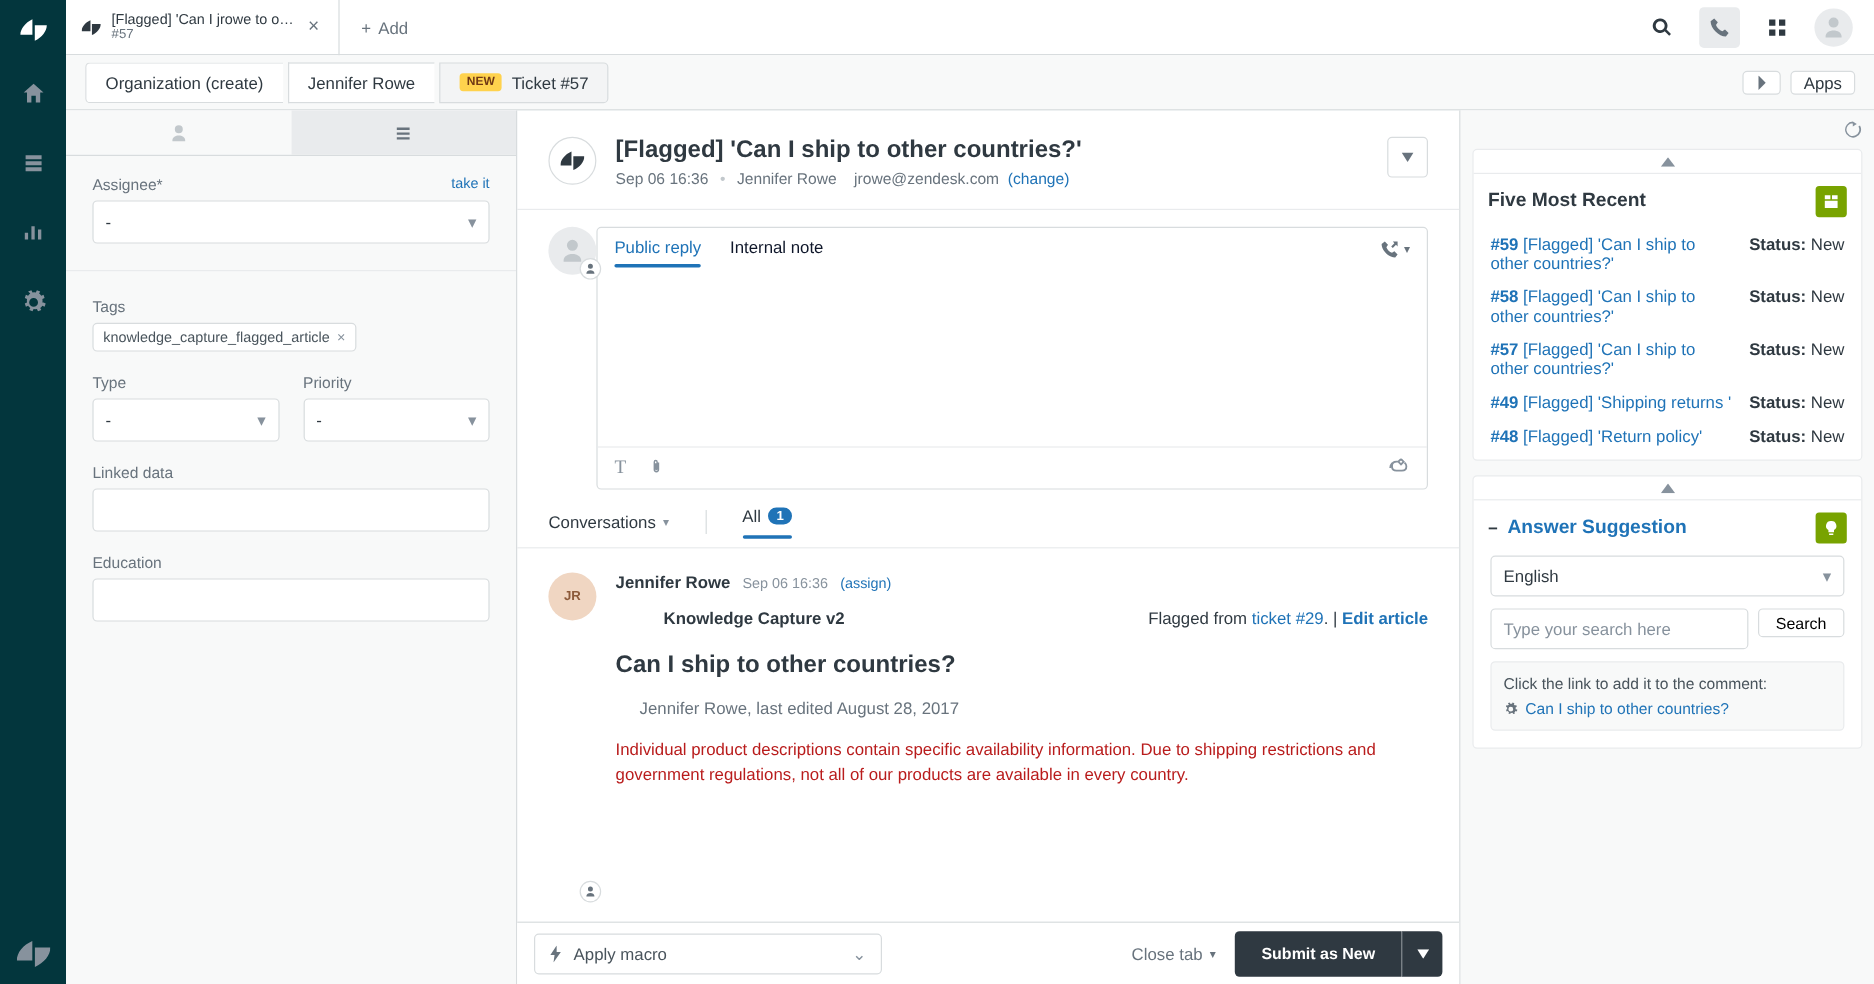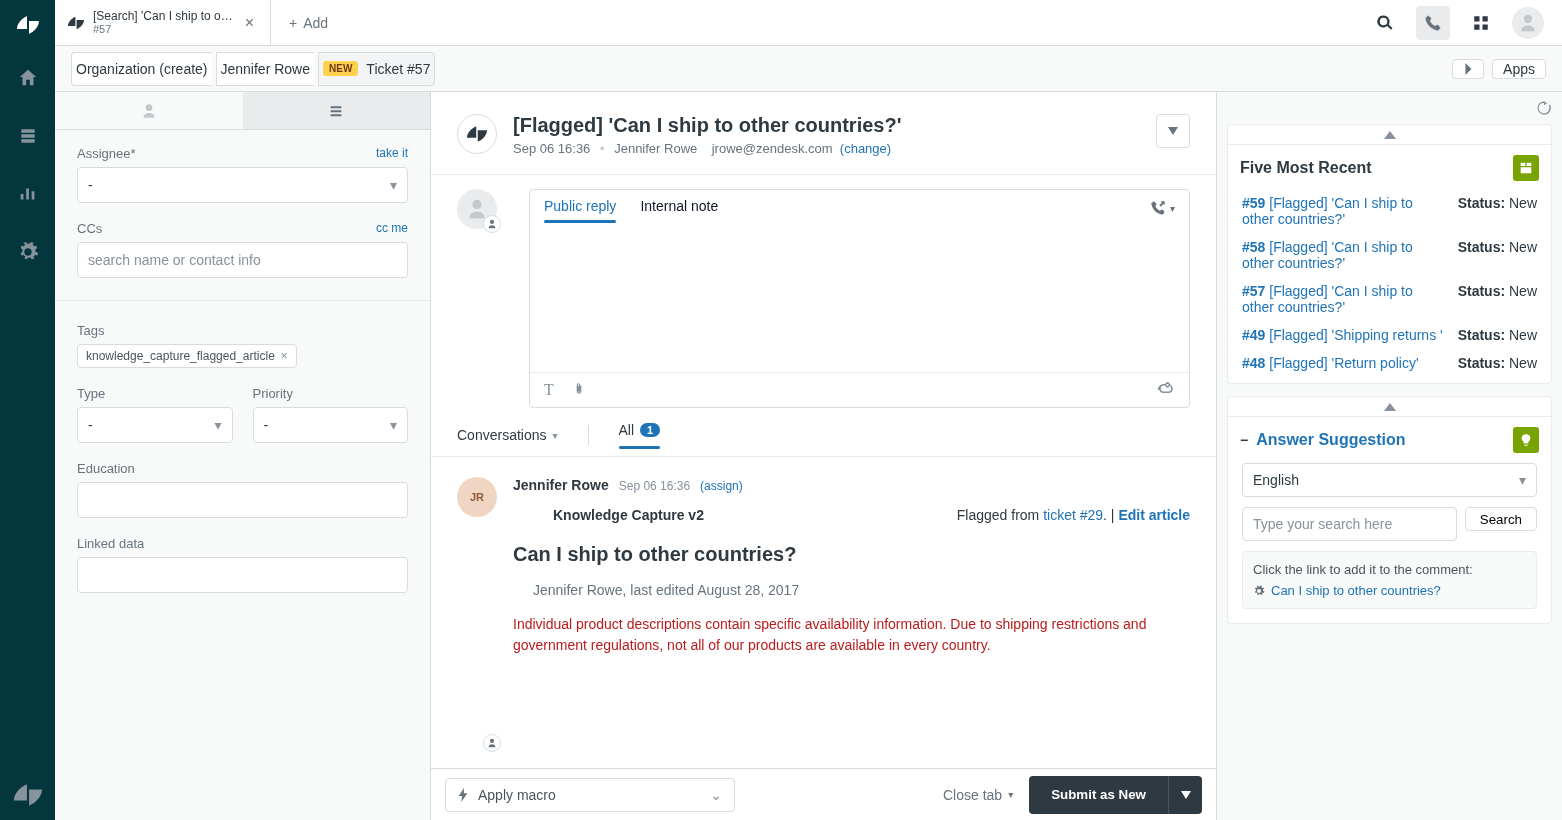--- a/index.html
+++ b/index.html
@@ -26,21 +26,21 @@
 .tab .tab-sub { font-size: 11px; color: #68737d; }
 .tab .tab-close { color: #68737d; cursor: pointer; font-size: 16px; padding: 2px 4px; }
 .add-tab { display: flex; align-items: center; gap: 6px; padding: 0 18px; color: #68737d; cursor: pointer; }
 .top-right { margin-left: auto; display: flex; align-items: center; gap: 14px; padding-right: 18px; }
 .top-icon-btn { width: 34px; height: 34px; display: flex; align-items: center; justify-content: center; border-radius: 4px; cursor: pointer; color: #68737d; }
 .top-icon-btn.grey { background: #e9ebed; }
 .avatar-blank { width: 32px; height: 32px; border-radius: 50%; background: #e9ebed; display:flex;align-items:center;justify-content:center; }
 
 
 .context-row { height: 46px; background: #f8f9f9; border-bottom: 1px solid #d8dcde; display: flex; align-items: center; padding: 0 16px; gap: 4px; }
-.ctx-pill { height: 34px; display: flex; align-items: center; padding: 0 4px; border: 1px solid #d8dcde; background: #fff; color: #2f3941; cursor: pointer; }
+.ctx-pill { height: 34px; display: flex; align-items: center; padding: 0 16px; border: 1px solid #d8dcde; background: #fff; color: #2f3941; cursor: pointer; }
 .ctx-pill.first { border-top-left-radius: 4px; border-bottom-left-radius: 4px; border-right: none; }
 .ctx-pill.mid { border-right: none; }
 .ctx-pill.last { border-top-right-radius: 4px; border-bottom-right-radius: 4px; background: #f3f4f5; gap: 8px; }
 .badge-new { background: #ffd24d; color: #703815; font-size: 10px; font-weight: 700; padding: 2px 6px; border-radius: 3px; }
 .ctx-right { margin-left: auto; display: flex; gap: 8px; }
 .sq-btn { height: 20px; border: 1px solid #d8dcde; background: #fff; border-radius: 4px; display: flex; align-items: center; justify-content: center; cursor: pointer; padding: 0 10px; color: #2f3941; }
 
 
 .workspace { flex: 1; display: flex; min-height: 0; }
 
@@ -64,21 +64,21 @@
 .center { flex: 1; display: flex; flex-direction: column; min-width: 0; border-right: 1px solid #d8dcde; position: relative; }
 .ticket-header { padding: 22px 26px 18px 26px; border-bottom: 1px solid #e9ebed; display: flex; gap: 16px; align-items: flex-start; }
 .ticket-avatar { width: 40px; height: 40px; border-radius: 50%; border: 1px solid #d8dcde; display: flex; align-items: center; justify-content: center; background: #fff; }
 .ticket-title h2 { font-size: 20px; font-weight: 700; color: #2f3941; }
 .ticket-meta { font-size: 13px; color: #68737d; margin-top: 4px; }
 .ticket-meta .link { color: #1f73b7; cursor: pointer; }
 .ticket-meta .dot { margin: 0 6px; color: #c2c8cc; }
 .header-actions { margin-left: auto; }
 .mini-btn { width: 34px; height: 34px; border: 1px solid #d8dcde; border-radius: 4px; display: flex; align-items: center; justify-content: center; cursor: pointer; }
 
-.editor-row { padding: 14px 26px 0 26px; display: flex; gap: 32px; align-items: flex-start; }
+.editor-row { padding: 14px 26px 0 26px; display: flex; gap: 0; align-items: flex-start; }
 .editor-avatar-wrap { position: relative; width: 40px; }
 .editor-avatar { width: 40px; height: 40px; border-radius: 50%; background: #e9ebed; display:flex;align-items:center;justify-content:center; }
 .mini-badge { position: absolute; right: -4px; bottom: -4px; width: 18px; height: 18px; border-radius: 50%; background: #fff; border: 1px solid #d8dcde; display: flex; align-items: center; justify-content: center; }
 .editor { flex: 1; border: 1px solid #d8dcde; border-radius: 4px; }
 .editor-tabs { display: flex; gap: 24px; padding: 8px 14px 0 14px; }
 .editor-tab { padding-bottom: 8px; cursor: pointer; color: #0f172a; position: relative; }
 .editor-tab.active { color: #1f73b7; }
 .editor-tab.active::after { content:""; position:absolute; left:0; right:0; bottom:-1px; height:3px; background:#1f73b7; border-radius:2px; }
 .editor-body { min-height: 150px; padding: 12px 14px; }
 .editor-toolbar { display:flex; align-items:center; justify-content:space-between; border-top:1px solid #e9ebed; padding:8px 14px; color:#87929d; }
@@ -186,21 +186,21 @@
   <div class="main">
 
     <div class="top-tabs">
       <div class="tab">
         <span class="tab-icon">
           <svg width="16" height="16" viewBox="0 0 26 20">
               <path fill="#2f3941" d="M12 0v15L0 15C0 9 5 3 12 0zM14 20V5l12 0c0 6-5 12-12 15z"></path>
             </svg>
         </span>
         <span class="tab-text">
-          <span class="tab-title">[Search] 'Can I ship to o…</span>
+          <span class="tab-title">[Flagged] 'Can I jrowe to o…</span>
           <span class="tab-sub">#57</span>
         </span>
         <span class="tab-close">×</span>
       </div>
       <div class="add-tab">
         <span>+</span>
         <span>Add</span>
       </div>
       <div class="top-right">
         <div class="top-icon-btn">
@@ -261,27 +261,20 @@
         <div class="props-body">
           <div>
             <div class="field-label">
               <span>Assignee*</span>
               <span class="link">take it</span>
             </div>
             <div class="select">
               <span>-</span>
               <span class="chev">▾</span>
             </div>
-          </div>
-          <div>
-            <div class="field-label">
-              <span>CCs</span>
-              <span class="link">cc me</span>
-            </div>
-            <input class="input" placeholder="search name or contact info" style="">
           </div>
           <div class="props-divider"></div>
           <div>
             <div class="field-label">
                 <span>Tags</span>
               </div>
             <span class="tag-chip">
               <span>knowledge_capture_flagged_article</span>
               <span class="x">×</span>
             </span>
@@ -301,27 +294,27 @@
                   <span>Priority</span>
                 </div>
               <div class="select">
                 <span>-</span>
                 <span class="chev">▾</span>
               </div>
             </div>
           </div>
           <div>
             <div class="field-label">
-                <span>Education</span>
+                <span>Linked data</span>
               </div>
             <input class="input" style="">
           </div>
           <div>
             <div class="field-label">
-                <span>Linked data</span>
+                <span>Education</span>
               </div>
             <input class="input" style="">
           </div>
         </div>
       </div>
 
       <div class="center">
         <div class="ticket-header">
           <div class="ticket-avatar">
             <svg width="20" height="20" viewBox="0 0 26 20">

